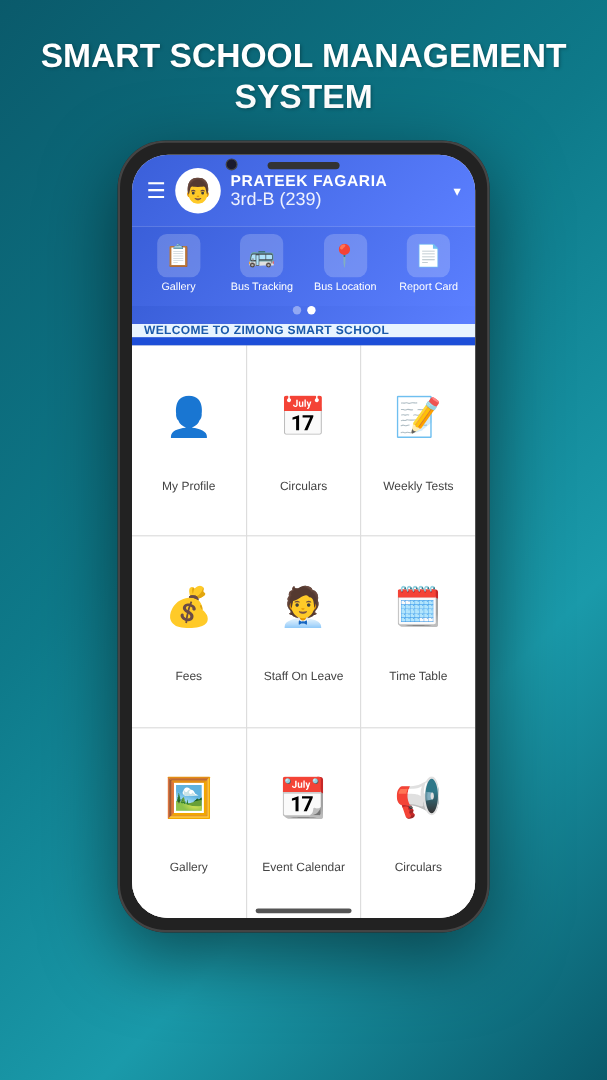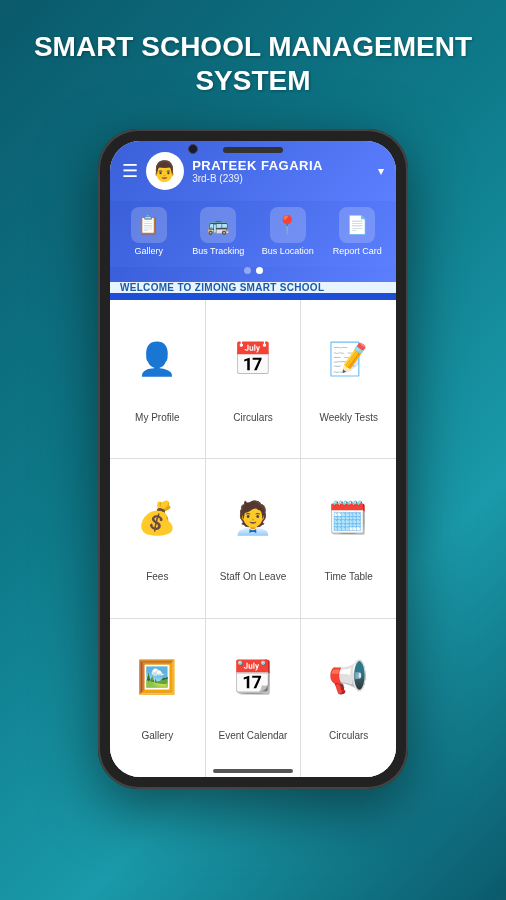--- a/index.html
+++ b/index.html
@@ -10,21 +10,21 @@
       display: flex;
       flex-direction: column;
       align-items: center;
       justify-content: flex-start;
       font-family: Arial, sans-serif;
       overflow: hidden;
     }
 
     .title-section {
       text-align: center;
-      padding: 30px 20px 32px;
+      padding: 30px 20px 20px;
       color: white;
     }
 
     .title-section h1 {
       font-size: 28px;
       font-weight: 900;
       line-height: 1.2;
       text-shadow: 1px 1px 3px rgba(0,0,0,0.3);
     }
 
@@ -109,21 +109,21 @@
       color: white;
     }
 
     .user-name {
       font-size: 13px;
       font-weight: bold;
       letter-spacing: 0.5px;
     }
 
     .user-class {
-      font-size: 10px;
+      font-size: 15px;
       opacity: 0.9;
     }
 
     .dropdown-arrow {
       color: white;
       font-size: 12px;
     }
 
     
     .nav-icons-bar {

